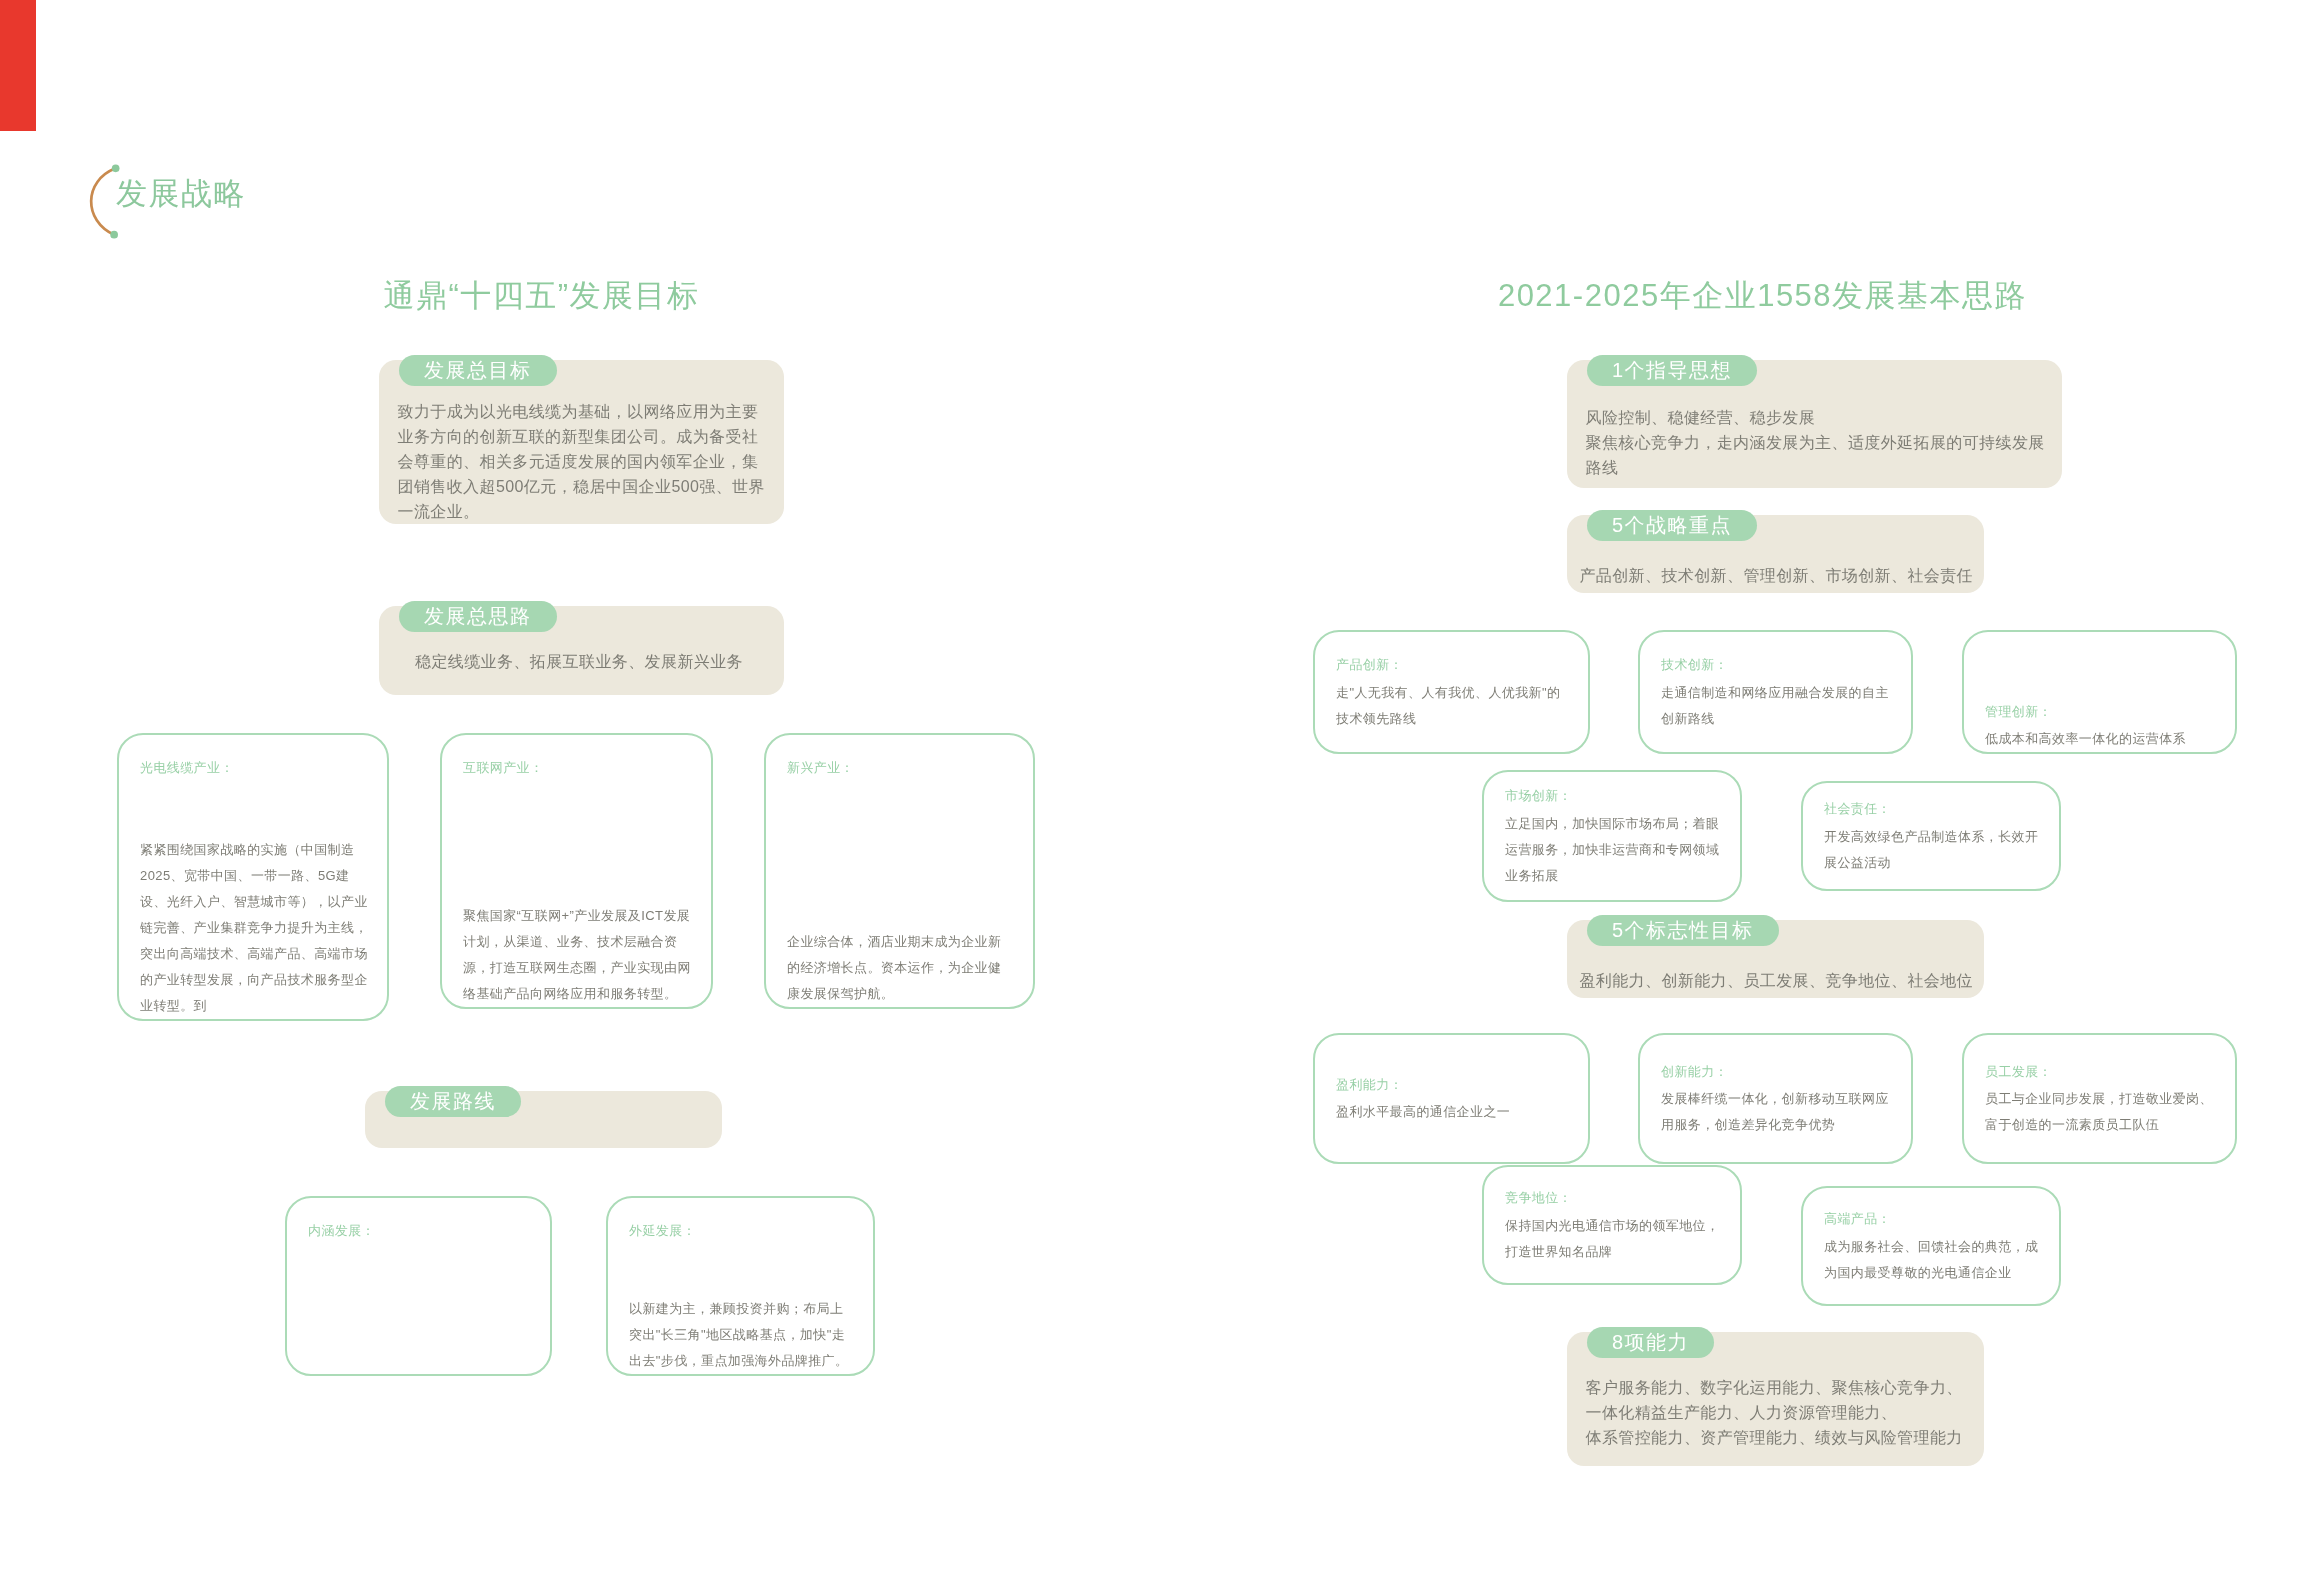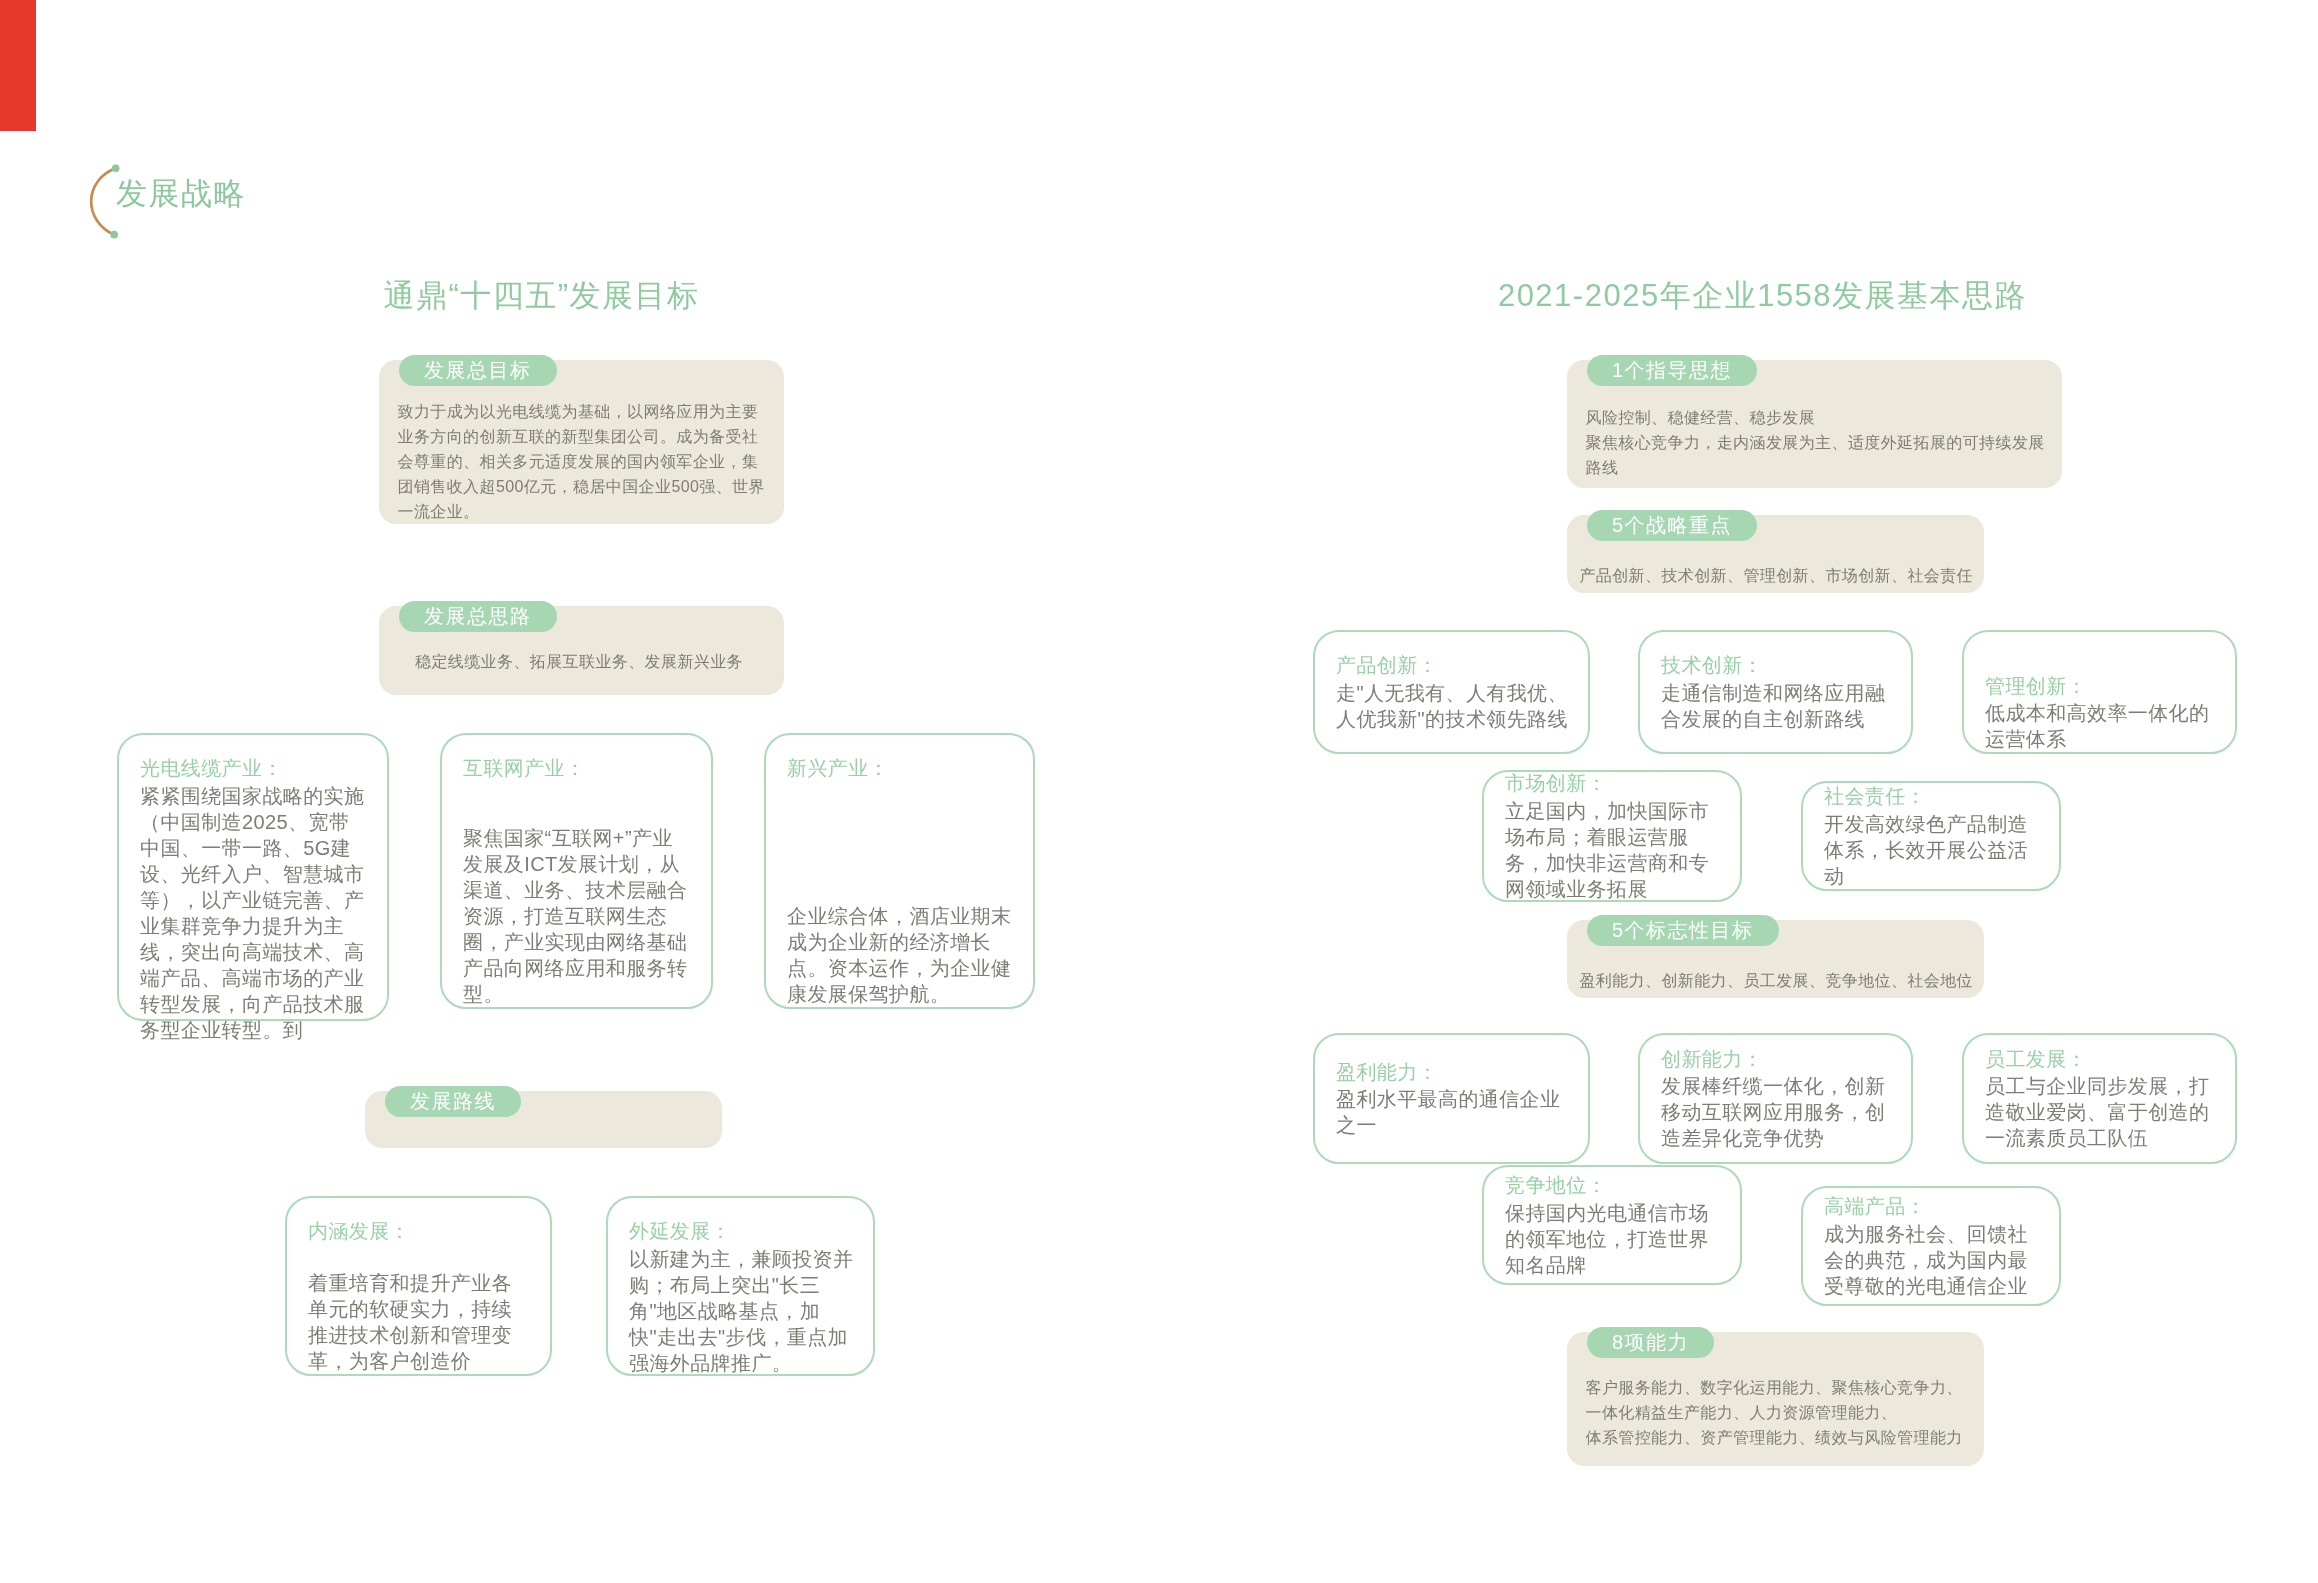--- a/index.html
+++ b/index.html
@@ -7,21 +7,21 @@
         font-family:"Liberation Sans", sans-serif;}
   .red-strip{position:absolute;left:0;top:0;width:36px;height:131px;background:#e8382d;}
   .page-header{position:absolute;left:116px;top:173px;font-size:31px;color:#8dc89d;letter-spacing:1.5px;}
   .col-title{position:absolute;font-size:31px;color:#8fcb9e;text-align:center;letter-spacing:1.5px;white-space:nowrap;}
   .beige{position:absolute;background:#ece8dc;border-radius:17px;}
   .pill{position:absolute;left:20px;top:-4.6px;height:31px;line-height:31px;background:#a6d7b2;color:#ffffff;
         font-size:20px;border-radius:15.5px;padding:0 25px;letter-spacing:1.5px;white-space:nowrap;}
   .bbody{position:absolute;font-size:16px;line-height:25px;color:#7e7d75;letter-spacing:0.4px;}
   .gbox{position:absolute;border:2.3px solid #abdbb7;border-radius:26px;background:#ffffff;box-sizing:border-box;
         display:flex;flex-direction:column;padding-left:21px;padding-right:18.5px;
-        font-size:20px;line-height:26px;color:#7e7d75;letter-spacing:0.4px;}
+        font-size:13px;line-height:26px;color:#7e7d75;letter-spacing:0.4px;}
   .gbox .gtitle{color:#98d0a6;margin-bottom:1.5px;}
   .top-align{justify-content:space-between;padding-top:20px;}
   .center-align{justify-content:center;}
   .nowrap-line{white-space:nowrap;}
   .arc-wrap{position:absolute;left:74px;top:159px;}
 </style>
 </head>
 <body>
 
 <div id="page">
@@ -62,21 +62,20 @@
     <div class="gtitle">新兴产业：</div>
     <div>企业综合体，酒店业期末成为企业新的经济增长点。资本运作，为企业健康发展保驾护航。</div>
   </div>
 
   <div class="beige" style="left:365px;top:1091px;width:357px;height:57px;">
     <div class="pill">发展路线</div>
   </div>
 
   <div class="gbox top-align" style="left:285px;top:1196px;width:267px;height:180px;">
     <div class="gtitle">内涵发展：</div>
-    <div>着重培育和提升产业各单元的软硬实力，持续推进技术创新和管理变革，为客户创造价</div>
   </div>
   <div class="gbox top-align" style="left:606px;top:1196px;width:269px;height:180px;">
     <div class="gtitle">外延发展：</div>
     <div>以新建为主，兼顾投资并购；布局上突出"长三角"地区战略基点，加快"走出去"步伐，重点加强海外品牌推广。</div>
   </div>
 
   <div class="beige" style="left:1567px;top:360px;width:495px;height:128px;">
     <div class="pill">1个指导思想</div>
     <div class="bbody" style="left:18.5px;right:12.4px;top:45px;">
       <div>风险控制、稳健经营、稳步发展</div>

